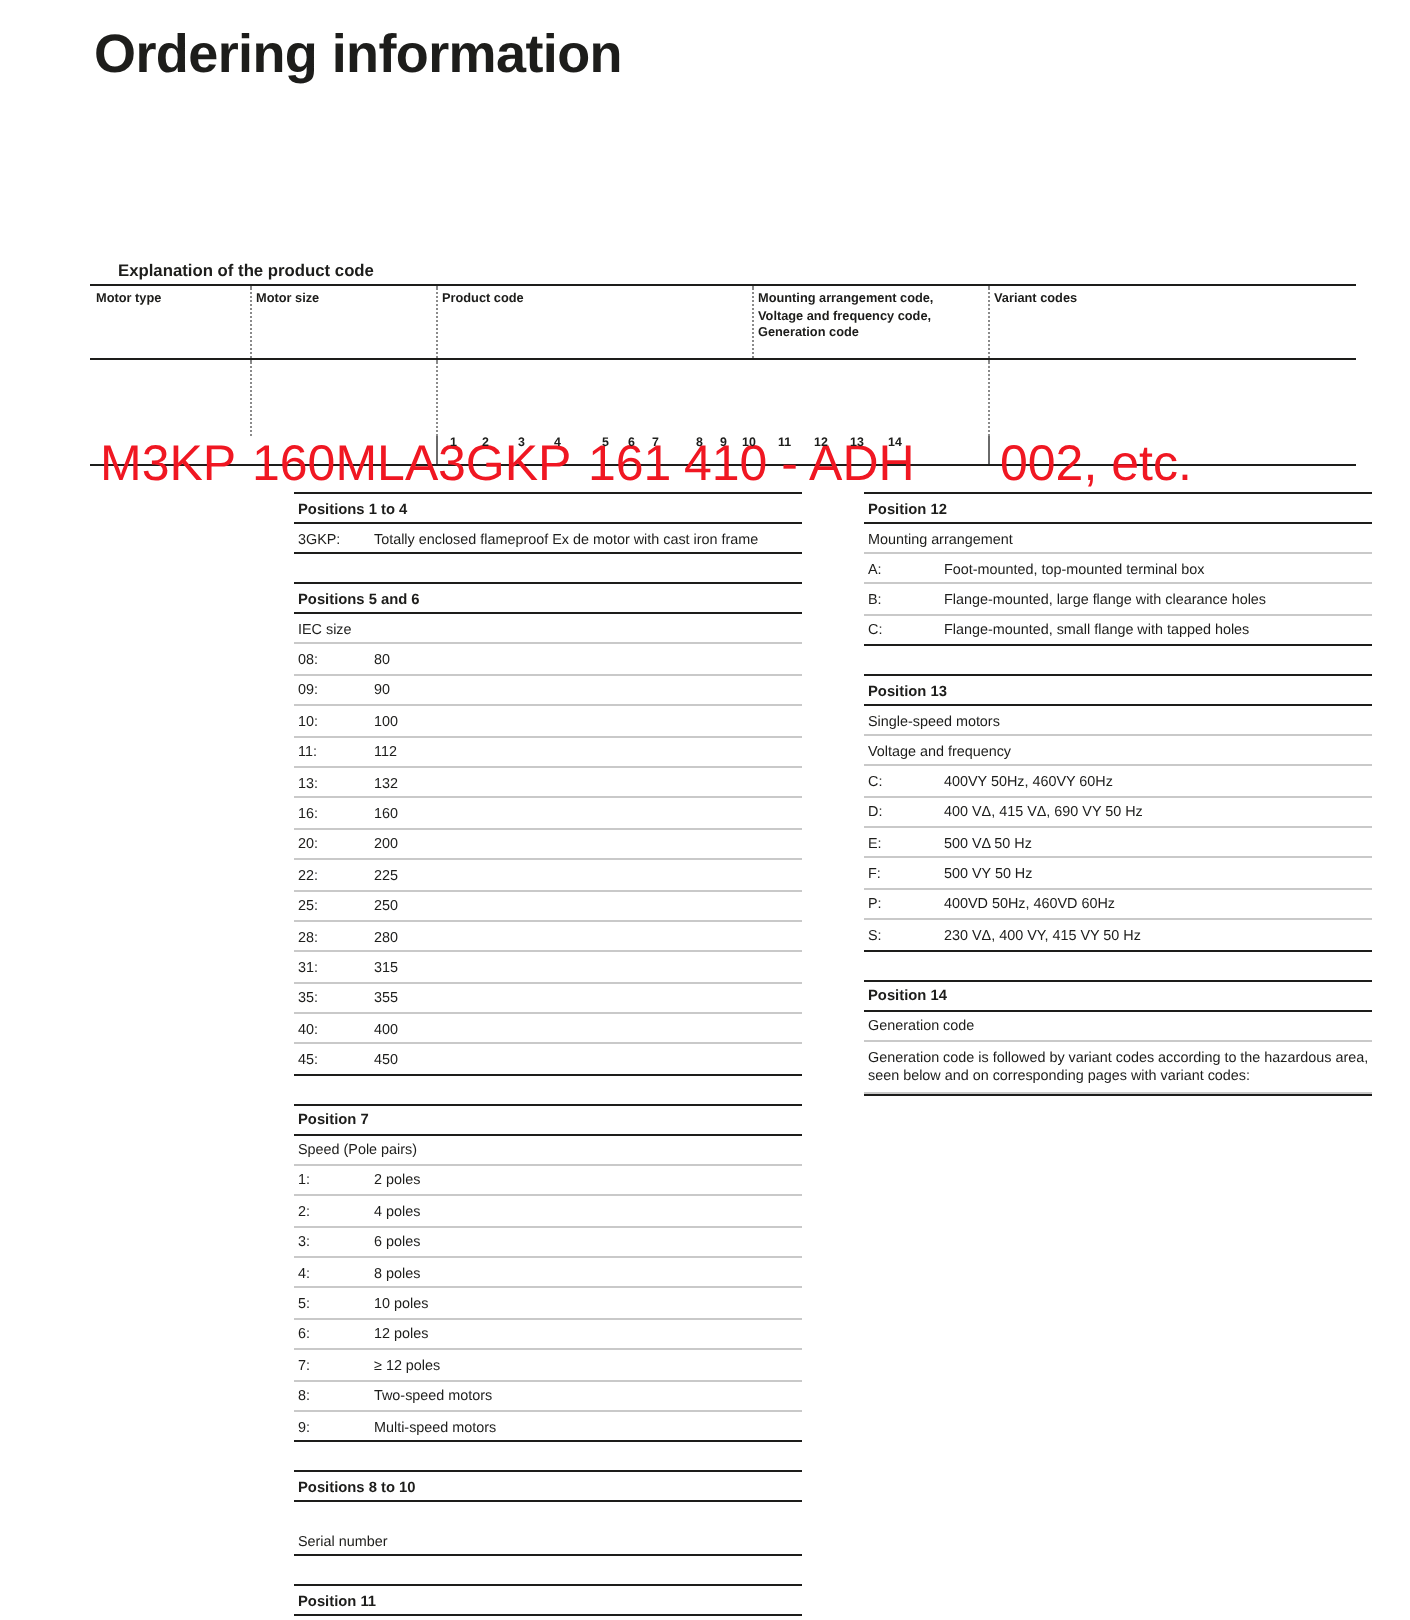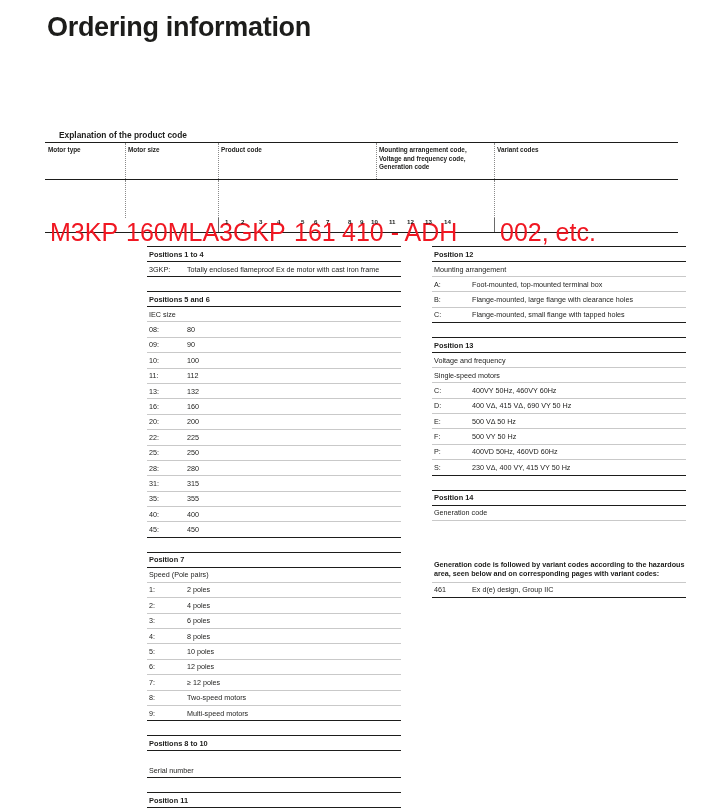--- a/index.html
+++ b/index.html
@@ -132,26 +132,25 @@
   .row .k {
     flex: 0 0 38px;
   }
   .row .v { flex: 1 1 auto; }
   .row.last { border-bottom: none; }
 
   .sec-bottom { border-top: 1.7px solid #1d1d1b; }
 
   .note {
     font-size: 7.2px;
-    font-weight: bold;
+    font-weight: normal;
     color: #1d1d1b;
     line-height: 9.6px;
     padding: 3px 0 3px 2px;
     border-bottom: 0.8px solid #c9c9c9;
-    margin-top: 36px;
   }
 </style>
 </head>
 <body>
 
 <div class="page-title">Ordering information</div>
 
 <div class="code-block">
   <div class="code-block-caption">Explanation of the product code</div>
   <div class="rule-heavy"></div>
@@ -360,22 +359,22 @@
         <div class="row last">
           <div class="k">C:</div>
           <div class="v">Flange-mounted, small flange with tapped holes</div>
         </div>
       </div>
     <div class="sec-bottom"></div>
   </div>
 
   <div class="section">
     <div class="sec-title">Position 13</div>
+    <div class="sec-sub">Single-speed motors</div>
     <div class="sec-sub">Voltage and frequency</div>
-    <div class="sec-sub">Single-speed motors</div>
     <div id="volt-rows">
         <div class="row">
           <div class="k">C:</div>
           <div class="v">400VY 50Hz, 460VY 60Hz</div>
         </div>
         <div class="row">
           <div class="k">D:</div>
           <div class="v">400 VΔ, 415 VΔ, 690 VY 50 Hz</div>
         </div>
         <div class="row">
@@ -395,22 +394,16 @@
           <div class="v">230 VΔ, 400 VY, 415 VY 50 Hz</div>
         </div>
       </div>
     <div class="sec-bottom"></div>
   </div>
 
   <div class="section">
     <div class="sec-title">Position 14</div>
     <div class="sec-sub">Generation code</div>
     <div class="note">Generation code is followed by variant codes according to the hazardous area, seen below and on corresponding pages with variant codes:</div>
-    <div id="gen-rows">
-        <div class="row last">
-          <div class="k">461</div>
-          <div class="v">Ex d(e) design, Group IIC</div>
-        </div>
-      </div>
     <div class="sec-bottom"></div>
   </div>
 
 </div>
 
 </body></html>

